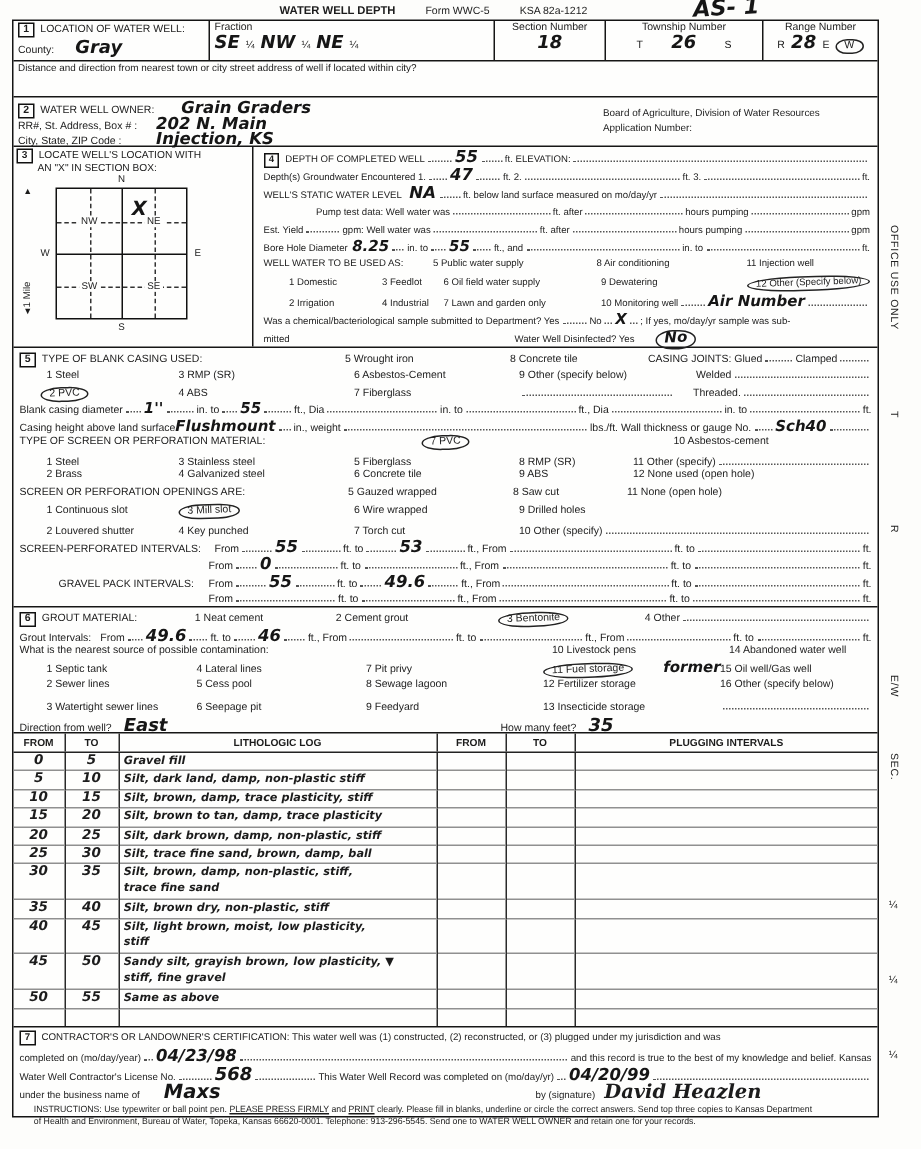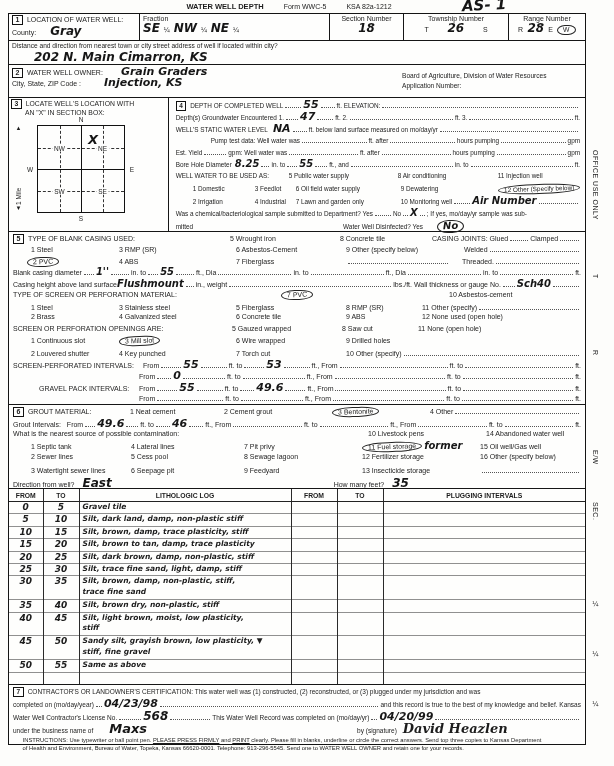--- a/index.html
+++ b/index.html
@@ -124,29 +124,32 @@
           <span>R</span>
           <span class="hw hw12">28</span>
           <span>E</span>
           <span class="circ">W</span>
         </div>
       </div>
     </div>
 
     <div class="sec sDist">
       <div style="font-size:6.6px;">Distance and direction from nearest town or city street address of well if located within city?</div>
-      <div class="hw hw12" style="margin:2px 0 0 22px;">202 N. Main  Cimarron, KS</div>
     </div>
 
     <div class="sec s2">
       <div class="left">
         <div class="ln">
             <span class="nb">2</span>
             <span>WATER WELL OWNER:</span>
             <span class="hw hw11" style="margin-left:18px;">Grain Graders</span>
+          </div>
+        <div class="ln">
+            <span class="w" style="width:92px;">RR#, St. Address, Box #  :</span>
+            <span class="hw hw11">202 N. Main</span>
           </div>
         <div class="ln">
             <span class="w" style="width:92px;">City, State, ZIP Code      :</span>
             <span class="hw hw11">Injection, KS</span>
           </div>
       </div>
       <div class="right">
         <div>Board of Agriculture, Division of Water Resources</div>
         <div style="margin-top:3px;">Application Number:</div>
       </div>
@@ -469,21 +472,21 @@
         </div>
       <div class="ln">
           <span class="w" style="width:355px;">What is the nearest source of possible contamination:</span>
           <span class="w" style="width:118px;">10  Livestock pens</span>
           <span>14  Abandoned water well</span>
         </div>
       <div class="ln" style="padding-left:22px;">
           <span class="w" style="width:100px;">1  Septic tank</span>
           <span class="w" style="width:113px;">4  Lateral lines</span>
           <span class="w" style="width:118px;">7  Pit privy</span>
-          <span class="w" style="width:118px;"><span class="circ">11  Fuel storage</span><span class="hw hw10" style="margin-left:2px;">former</span></span>
+          <span class="w" style="width:118px;"><span class="circ">11  Fuel storage</span><span class="hw hw10" style="margin-left:20px;">former</span></span>
           <span>15  Oil well/Gas well</span>
         </div>
       <div class="ln" style="padding-left:22px;">
           <span class="w" style="width:100px;">2  Sewer lines</span>
           <span class="w" style="width:113px;">5  Cess pool</span>
           <span class="w" style="width:118px;">8  Sewage lagoon</span>
           <span class="w" style="width:118px;">12  Fertilizer storage</span>
           <span>16  Other (specify below)</span>
         </div>
       <div class="ln" style="padding-left:22px;">
@@ -516,21 +519,21 @@
         <th>TO</th>
         <th>LITHOLOGIC LOG</th>
         <th>FROM</th>
         <th>TO</th>
         <th>PLUGGING INTERVALS</th>
       </tr>
       <tr>
             <td class="num"><span class="hwn">0</span></td>
             <td class="num"><span class="hwn">5</span></td>
             <td>
-              <div class="hwd">Gravel tile</div>
+              <div class="hwd">Gravel fill</div>
             </td>
             <td></td>
             <td></td>
             <td></td>
           </tr>
       <tr>
             <td class="num"><span class="hwn">5</span></td>
             <td class="num"><span class="hwn">10</span></td>
             <td>
               <div class="hwd">Silt, dark land, damp, non-plastic stiff</div>
@@ -566,21 +569,21 @@
               <div class="hwd">Silt, dark brown, damp, non-plastic, stiff</div>
             </td>
             <td></td>
             <td></td>
             <td></td>
           </tr>
       <tr>
             <td class="num"><span class="hwn">25</span></td>
             <td class="num"><span class="hwn">30</span></td>
             <td>
-              <div class="hwd">Silt, trace fine sand, light, damp, stiff</div>
+              <div class="hwd">Silt, trace fine sand, brown, damp, ball</div>
             </td>
             <td></td>
             <td></td>
             <td></td>
           </tr>
       <tr class="tall">
             <td class="num"><span class="hwn">30</span></td>
             <td class="num"><span class="hwn">35</span></td>
             <td>
               <div class="hwd">Silt, brown, damp, non-plastic, stiff,</div>

